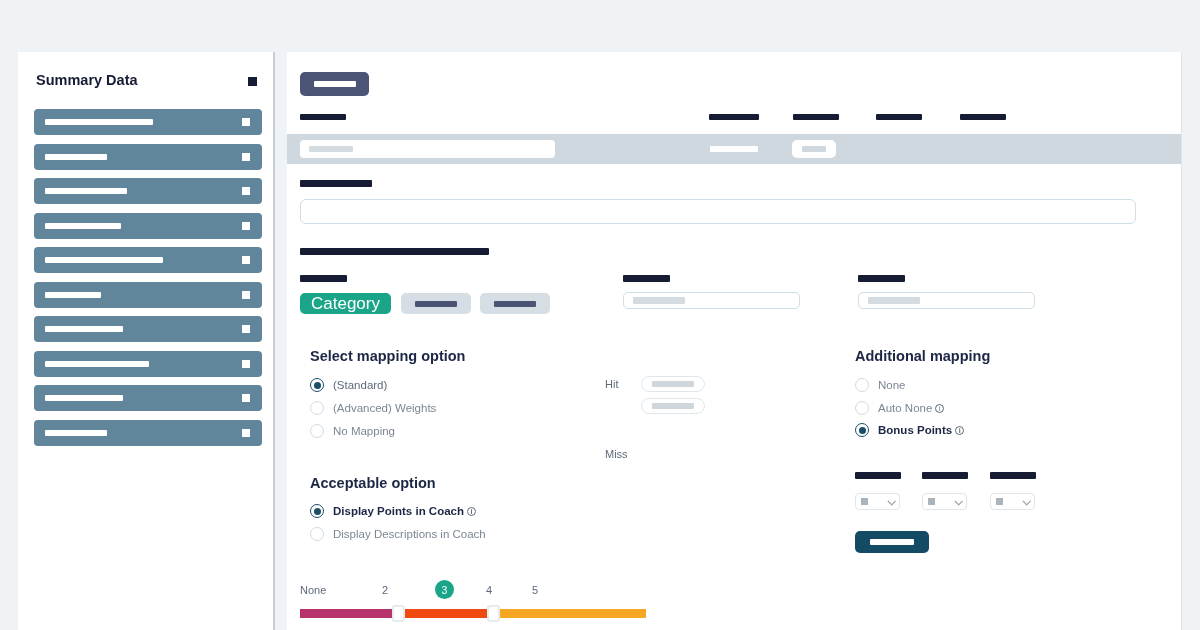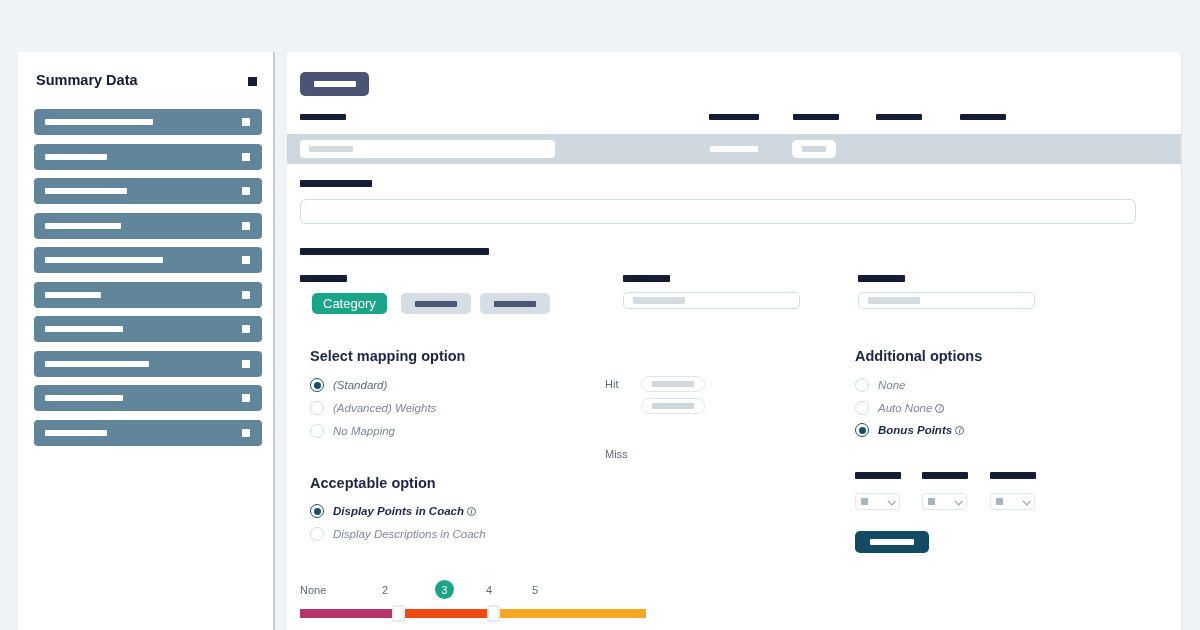--- a/index.html
+++ b/index.html
@@ -110,21 +110,21 @@
   .big-input {
     position: absolute; left: 13px; top: 147px; width: 836px; height: 25px;
     border: 1px solid #cfdde4; border-radius: 6px; background: #ffffff;
   }
 
   
   .chip-teal {
     position: absolute; left: 13px; top: 241px;
     height: 21px; padding: 0 11px; border-radius: 5px; background: #1ba588;
     display: flex; align-items: center; justify-content: flex-end;
-    color: #ffffff; font-size: 13px; margin-left: 12px;
+    color: #ffffff; font-size: 17px;
   }
   .chip-grey {
     position: absolute; top: 241px; height: 21px; width: 70px;
     border-radius: 5px; background: #d5dee4;
     display: flex; align-items: center; justify-content: center;
   }
   .chip-grey .redact { width: 42px; height: 6px; background: #4c5475; border-radius: 1px; }
 
   .sel-input {
     position: absolute; top: 240px; height: 17px; width: 177px;
@@ -141,21 +141,21 @@
   
   .radio-row { position: absolute; display: flex; align-items: center; gap: 9px; }
   .radio {
     width: 14px; height: 14px; border-radius: 50%;
     border: 1.5px solid #cfdbe3; background: #ffffff;
     display: flex; align-items: center; justify-content: center;
     flex: 0 0 auto;
   }
   .radio.on { border-color: #1a4f66; }
   .radio.on::after { content: ""; width: 7px; height: 7px; border-radius: 50%; background: #1a4f66; }
-  .radio-label { font-size: 11.5px; color: #7c8794; white-space: nowrap; font-style: italic; }
+  .radio-label { font-size: 11.5px; color: #7c8794; white-space: nowrap; }
   .radio-row.sel .radio-label { color: #1d2745; font-weight: 700; }
   .info-ic {
     display: inline-flex; align-items: center; justify-content: center;
     width: 9px; height: 9px; border-radius: 50%;
     border: 1px solid #5d6a7a; color: #5d6a7a;
     font-size: 7px; line-height: 1; margin-left: 3px; vertical-align: 1px;
   }
 
   
   .hm-label { position: absolute; font-size: 11px; color: #5d6a7a; }
@@ -319,21 +319,21 @@
 
     <div class="hm-label" style="left:318px; top:326px;">Hit</div>
     <div class="hm-input" style="left:354px; top:324px;">
       <span class="redact"></span>
     </div>
     <div class="hm-label" style="left:318px; top:348px;margin-top:48px;">Miss</div>
     <div class="hm-input" style="left:354px; top:346px;">
       <span class="redact"></span>
     </div>
 
-    <div class="h-sec" style="left:568px; top:296px;">Additional options</div>
+    <div class="h-sec" style="left:568px; top:296px;">Additional mapping</div>
 
     <div class="radio-row" style="left:568px; top:326px;">
       <span class="radio"></span>
       <span class="radio-label">None</span>
     </div>
     <div class="radio-row" style="left:568px; top:349px;">
       <span class="radio"></span>
       <span class="radio-label">
         <span>Auto None</span><span class="info-ic">i</span>
       </span>

